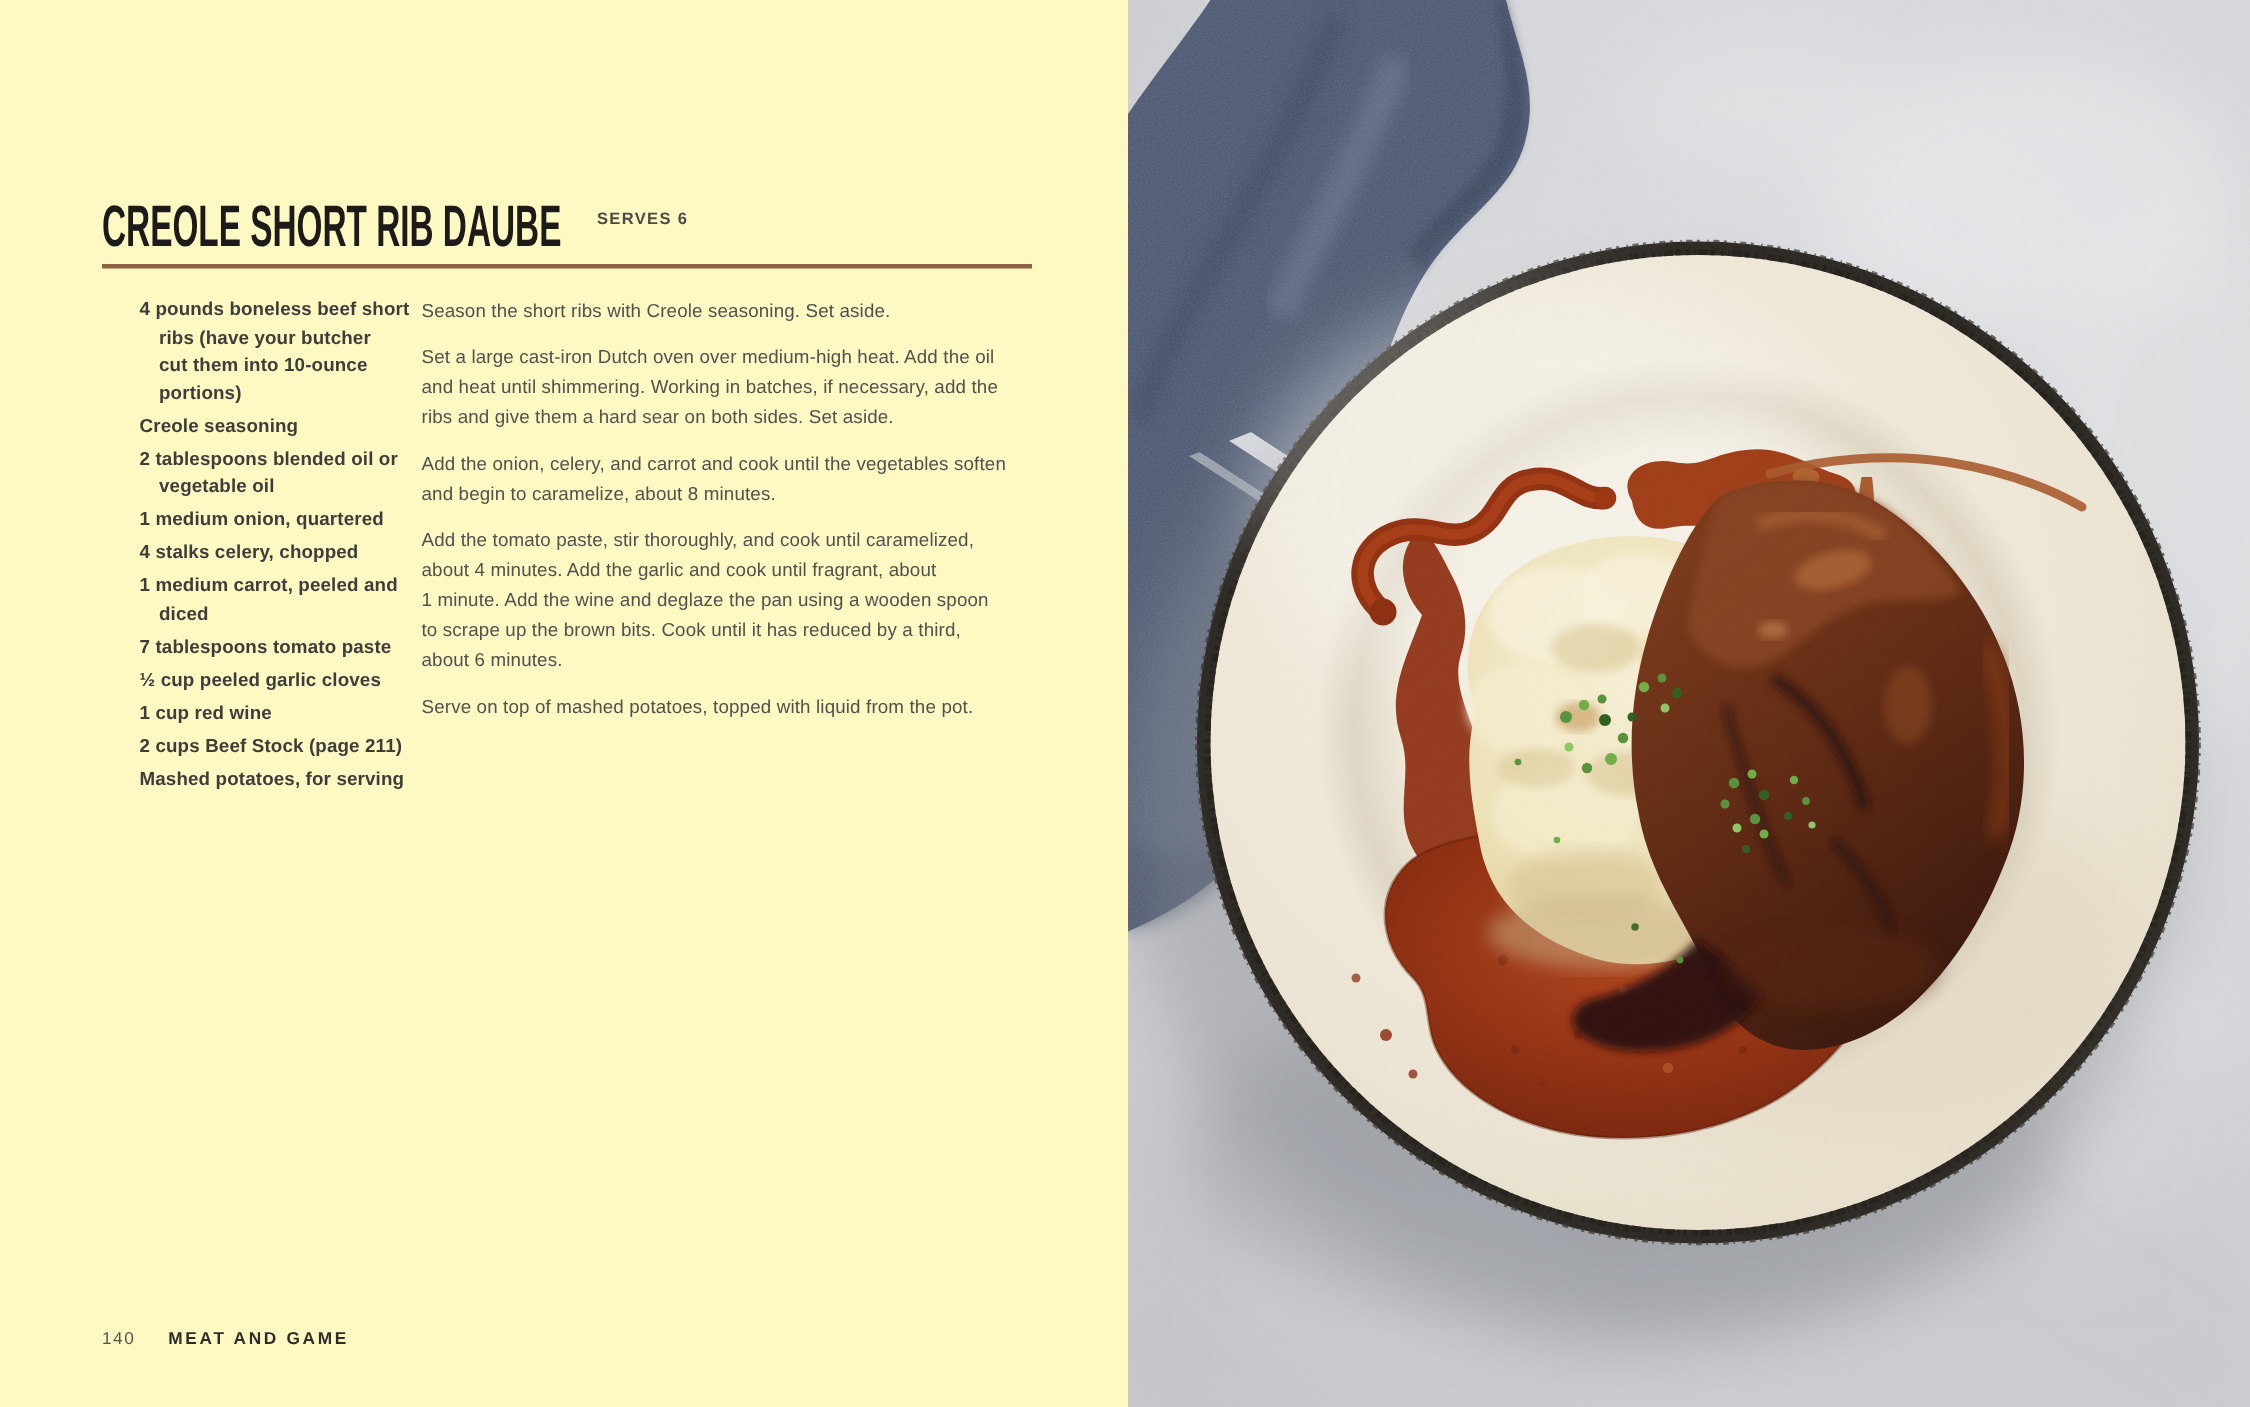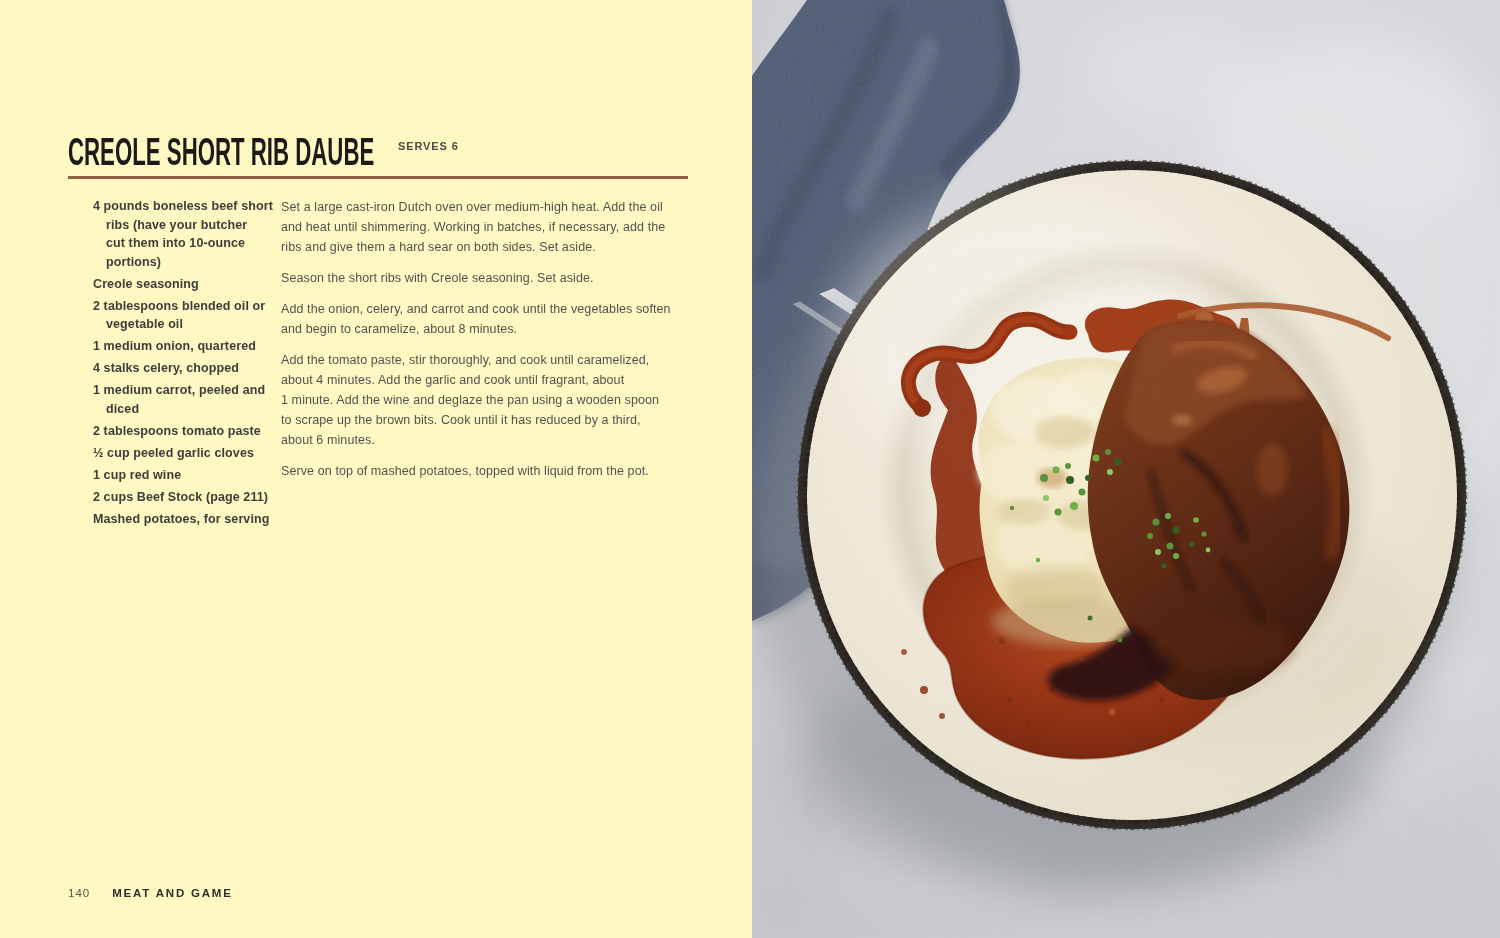--- a/index.html
+++ b/index.html
@@ -42,32 +42,32 @@
 ribs (have your butcher
 cut them into 10-ounce
 portions)</p>
       <p class="ingredient">Creole seasoning</p>
       <p class="ingredient">2 tablespoons blended oil or
 vegetable oil</p>
       <p class="ingredient">1 medium onion, quartered</p>
       <p class="ingredient">4 stalks celery, chopped</p>
       <p class="ingredient">1 medium carrot, peeled and
 diced</p>
-      <p class="ingredient">2 tablespoons tomato paste</p>
+      <p class="ingredient">7 tablespoons tomato paste</p>
       <p class="ingredient">½ cup peeled garlic cloves</p>
       <p class="ingredient">1 cup red wine</p>
       <p class="ingredient">2 cups Beef Stock (page 211)</p>
       <p class="ingredient">Mashed potatoes, for serving</p>
     </div>
 
     <div class="instructions">
+      <p>Season the short ribs with Creole seasoning. Set aside.</p>
       <p>Set a large cast-iron Dutch oven over medium-high heat. Add the oil
 and heat until shimmering. Working in batches, if necessary, add the
 ribs and give them a hard sear on both sides. Set aside.</p>
-      <p>Season the short ribs with Creole seasoning. Set aside.</p>
       <p>Add the onion, celery, and carrot and cook until the vegetables soften
 and begin to caramelize, about 8 minutes.</p>
       <p>Add the tomato paste, stir thoroughly, and cook until caramelized,
 about 4 minutes. Add the garlic and cook until fragrant, about
 1 minute. Add the wine and deglaze the pan using a wooden spoon
 to scrape up the brown bits. Cook until it has reduced by a third,
 about 6 minutes.</p>
       <p>Serve on top of mashed potatoes, topped with liquid from the pot.</p>
     </div>
 

